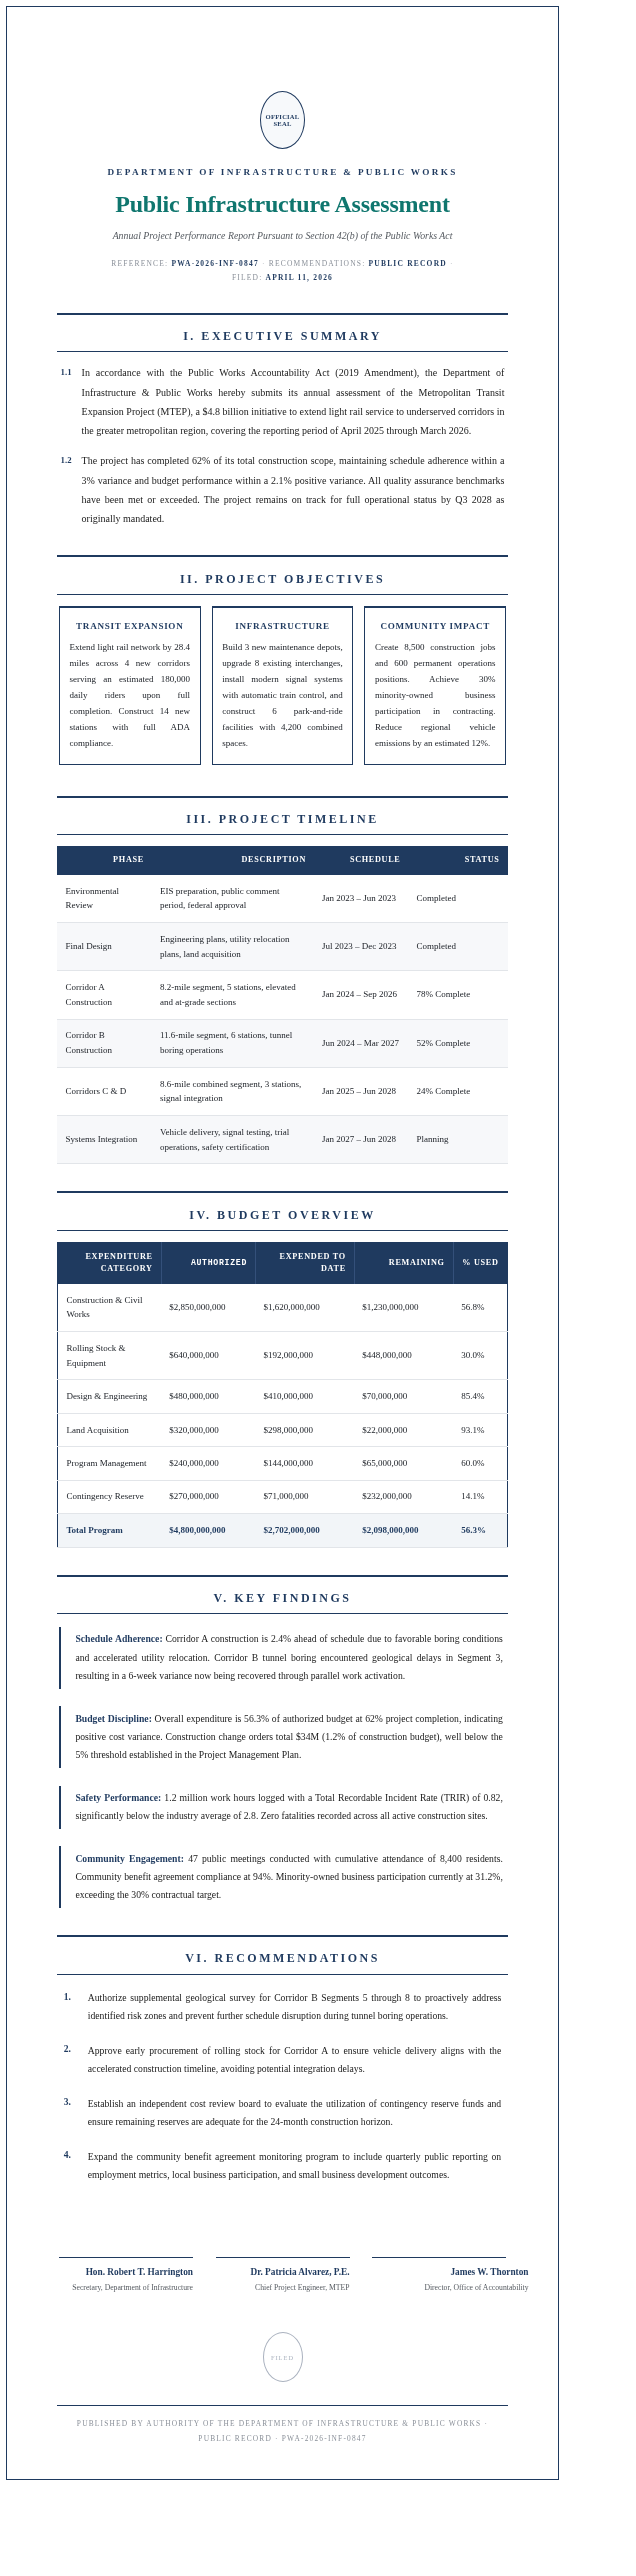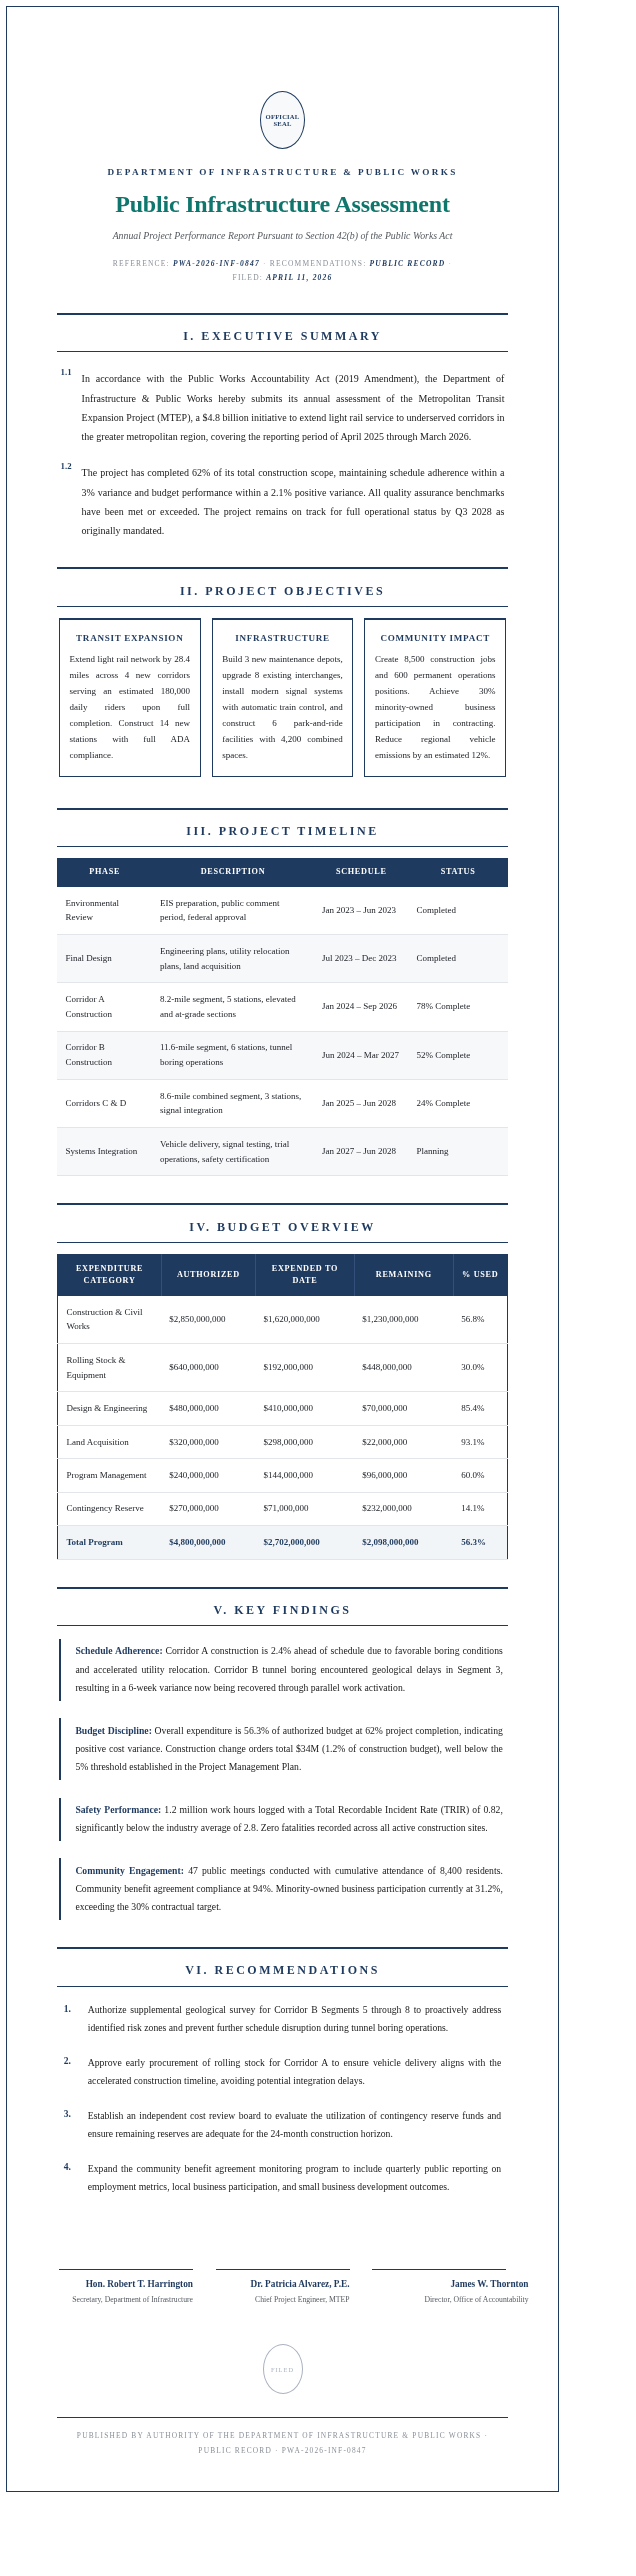--- a/index.html
+++ b/index.html
@@ -53,21 +53,21 @@
   .doc-subtitle {
     font-size: 9.8px; font-style: italic;
     color: #555a60; line-height: 1.75;
     margin: 0 auto 13px auto; max-width: 361px;
   }
   .doc-meta {
     font-size: 7.5px; letter-spacing: 1.2px;
     color: #8a9099; line-height: 1.9;
     max-width: 353px; margin: 0 auto;
   }
-  .doc-meta b { color: #1f3a5f; font-weight: bold; font-style: italic; }
+  .doc-meta b { color: #1f3a5f; font-weight: bold; }
   .doc-meta .sep { color: #b0b6bd; }
 
   
   .rule-wrap { margin: 27px 0 0 0; }
   .rule-top, .rule-bot {
     border-top: 0.8px solid #1f3a5f; height: 0;
   }
   .section-head {
     text-align: center;
     font-size: 12px; font-weight: bold;
@@ -83,21 +83,21 @@
   .para {
     display: flex; margin: 0 0 11.2px 0;
     font-size: 10px; line-height: 1.92;
     text-align: justify;
   }
   .para-num {
     flex: 0 0 21px; font-weight: bold;
     font-size: 8.8px; color: #1f3a5f;
     padding-top: 0.8px;
   }
-  .para-body { flex: 1 1 auto; margin-top: 6px; }
+  .para-body { flex: 1 1 auto; }
   .sec-body { padding: 11.2px 3.2px 0 3.2px; }
 
   
   .cards {
     display: flex; gap: 11.2px;
     padding: 11.2px 1.6px 3.2px 1.6px;
     align-items: center;
   }
   .card {
     flex: 1 1 0; min-width: 0;
@@ -118,21 +118,21 @@
   }
 
   
   table {
     width: 100%; border-collapse: collapse;
     margin: 11.2px 0 3.2px 0;
     font-size: 9px;
   }
   thead th {
     background: #1f3a5f; color: #ffffff;
-    text-align: center; font-weight: bold;
+    text-align: right; font-weight: bold;
     font-size: 8.2px; letter-spacing: 0.7px;
     padding: 8px 8px; line-height: 1.5;
     vertical-align: middle;
   }
   tbody td {
     padding: 8.8px 8px; line-height: 1.65;
     vertical-align: middle; color: #21252b;
   }
   .tbl-timeline tbody tr { border-bottom: 0.8px solid #e2e5e9; }
   .tbl-timeline tbody tr:nth-child(even) { background: #f7f8fa; }
@@ -140,21 +140,21 @@
   .tbl-budget thead th { border-right: 0.8px solid #34507a; }
   .tbl-budget thead th:last-child { border-right: none; }
   .tbl-budget tbody tr { border-bottom: 0.8px solid #e2e5e9; }
   .tbl-budget tbody tr.total-row {
     border-top: 1.6px solid #1f3a5f;
     background: #f2f5f8;
     font-weight: bold; color: #1f3a5f;
   }
   .tbl-budget tbody tr.total-row td { color: #1f3a5f; font-weight: bold; }
   .col-cat  { width: 23%; }
-  .col-auth { width: 21%; }
+  .col-auth { width: 21%; font-family: Liberation Mono, monospace; }
   .col-exp  { width: 22%; }
   .col-rem  { width: 22%; }
   .col-pct  { width: 12%; margin-left: 40px; }
   .tl-phase { width: 21%; }
   .tl-desc  { width: 36%; }
   .tl-sched { width: 21%; }
   .tl-stat  { width: 22%; }
 
   
   .findings { padding: 13px 1.6px 0 1.6px; }
@@ -377,21 +377,21 @@
             <td>Land Acquisition</td>
             <td>$320,000,000</td>
             <td>$298,000,000</td>
             <td>$22,000,000</td>
             <td>93.1%</td>
           </tr>
           <tr>
             <td>Program Management</td>
             <td>$240,000,000</td>
             <td>$144,000,000</td>
-            <td>$96,000,000</td>
+            <td>$65,000,000</td>
             <td>60.0%</td>
           </tr>
           <tr>
             <td>Contingency Reserve</td>
             <td>$270,000,000</td>
             <td>$71,000,000</td>
             <td>$232,000,000</td>
             <td>14.1%</td>
           </tr>
           <tr class="total-row">

